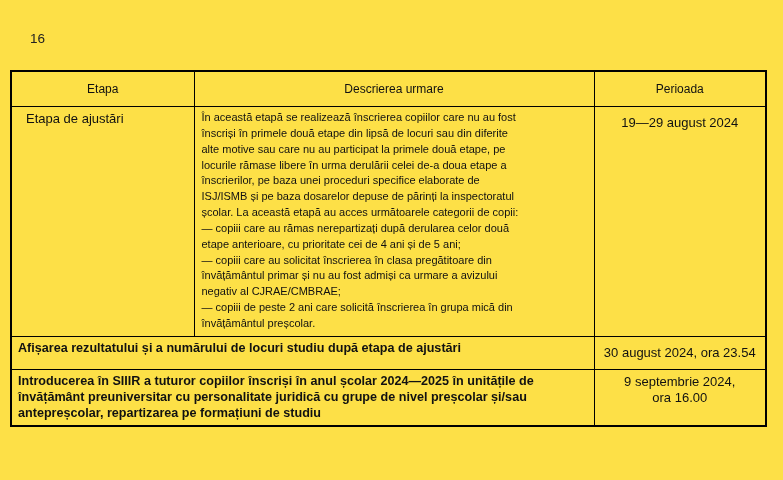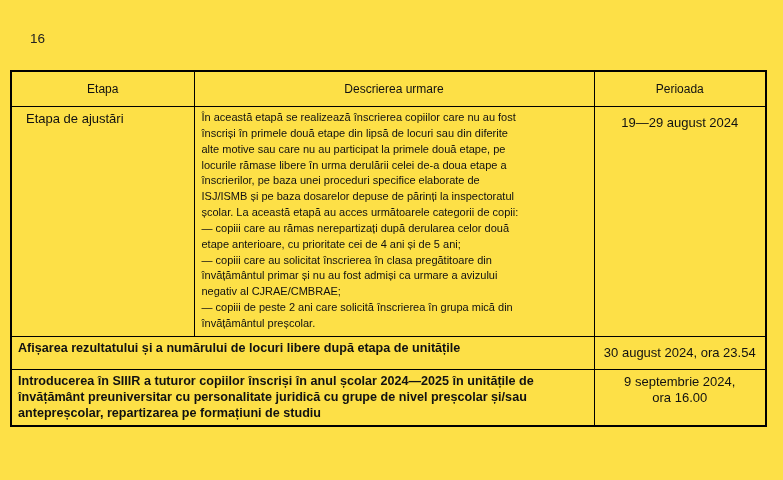--- a/index.html
+++ b/index.html
@@ -126,21 +126,21 @@
 — copiii care au rămas nerepartizați după derularea celor două
 etape anterioare, cu prioritate cei de 4 ani și de 5 ani;
 — copiii care au solicitat înscrierea în clasa pregătitoare din
 învățământul primar și nu au fost admiși ca urmare a avizului
 negativ al CJRAE/CMBRAE;
 — copiii de peste 2 ani care solicită înscrierea în grupa mică din
 învățământul preșcolar.</td>
         <td class="perioada-cell">19—29 august 2024</td>
       </tr>
       <tr class="row-afisare">
-        <td class="bold-cell" colspan="2">Afișarea rezultatului și a numărului de locuri libere după etapa de unitățile</td>
+        <td class="bold-cell" colspan="2">Afișarea rezultatului și a numărului de locuri studiu după etapa de ajustări</td>
         <td class="perioada-cell">30 august 2024, ora 23.54</td>
       </tr>
       <tr class="row-siiir">
         <td class="bold-cell" colspan="2">Introducerea în SIIIR a tuturor copiilor înscriși în anul școlar 2024—2025 în unitățile de
 învățământ preuniversitar cu personalitate juridică cu grupe de nivel preșcolar și/sau
 antepreșcolar, repartizarea pe formațiuni de studiu</td>
         <td class="perioada-cell">9 septembrie 2024,
 ora 16.00</td>
       </tr>
     </tbody>

